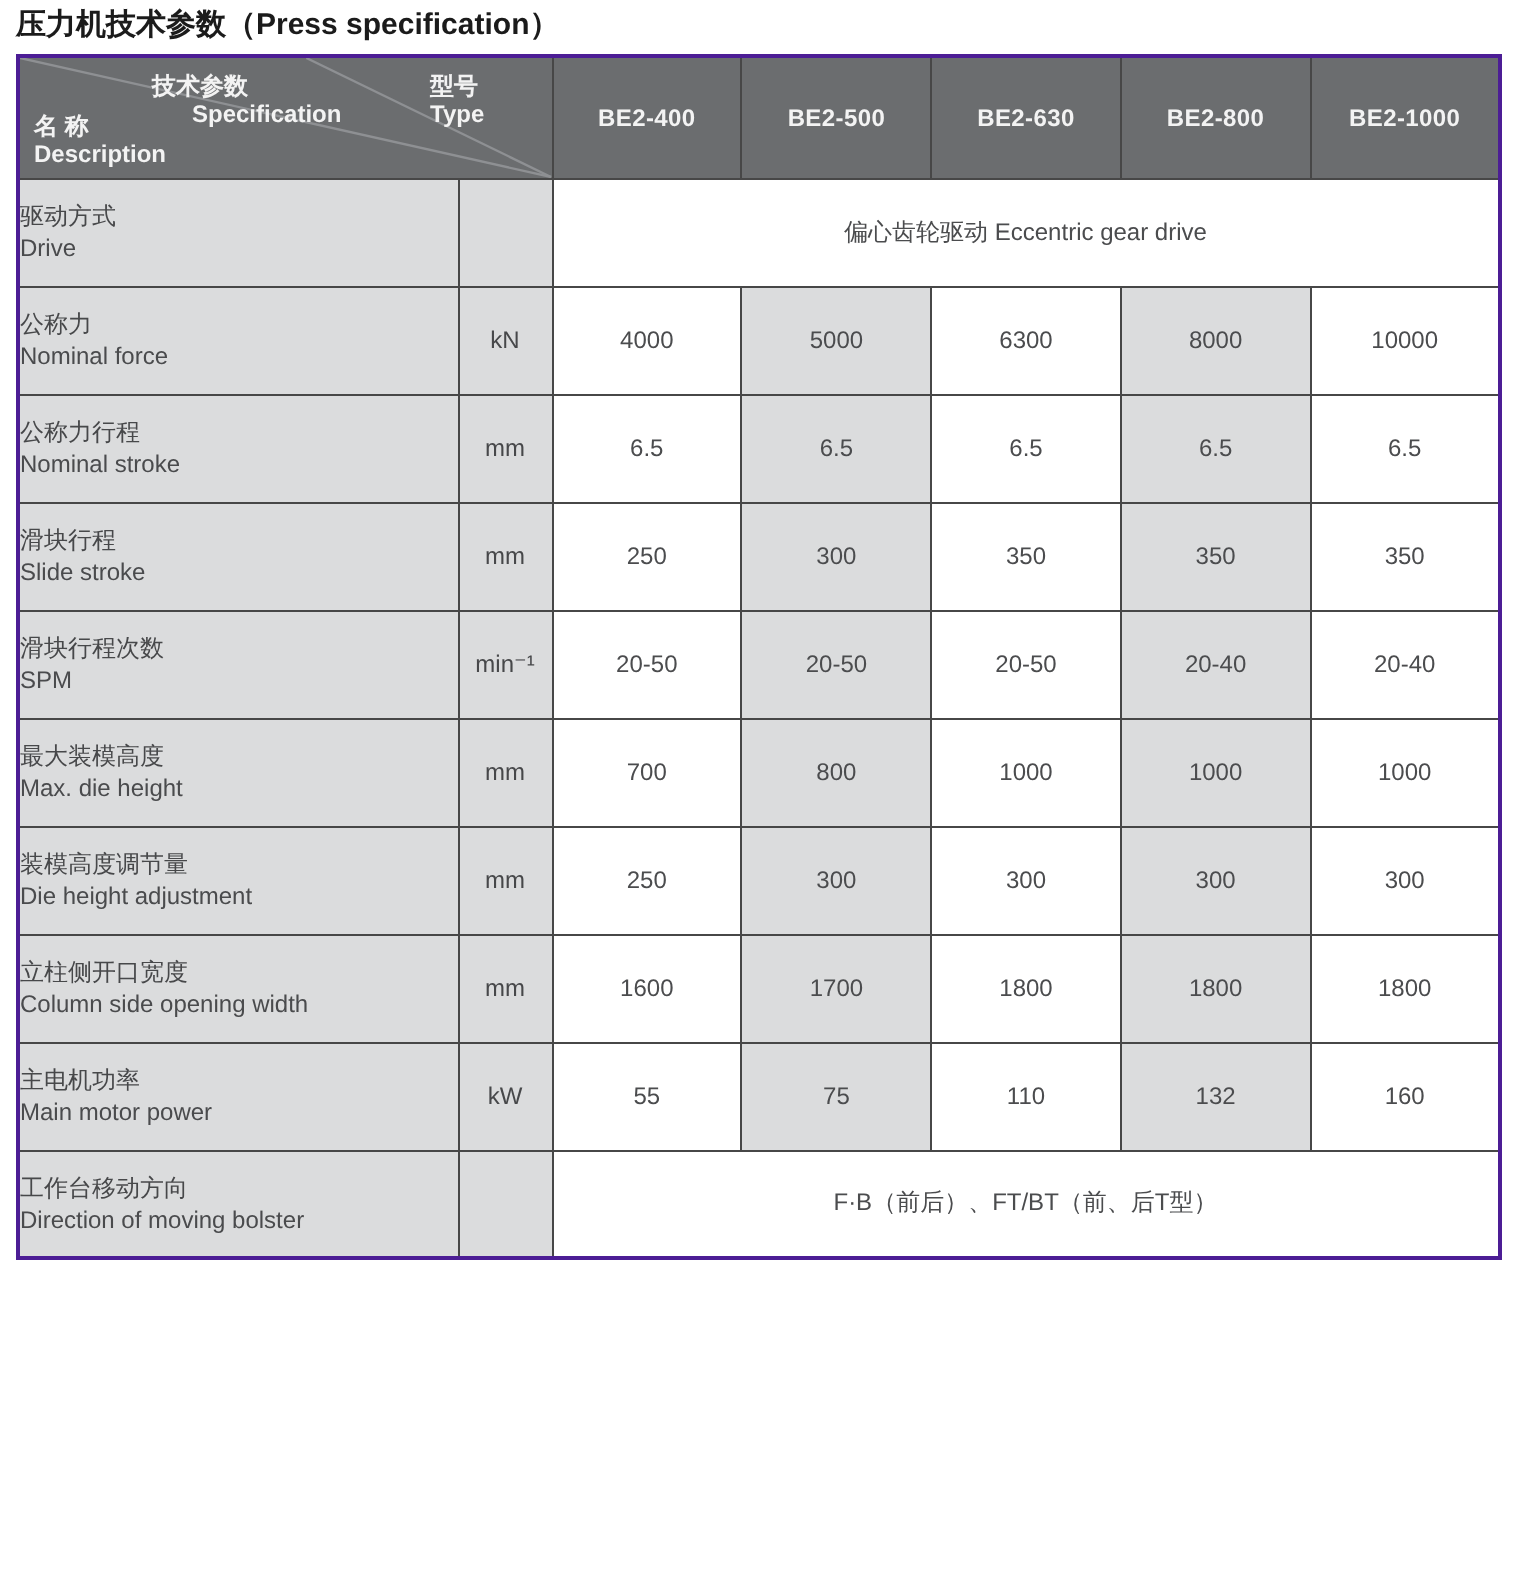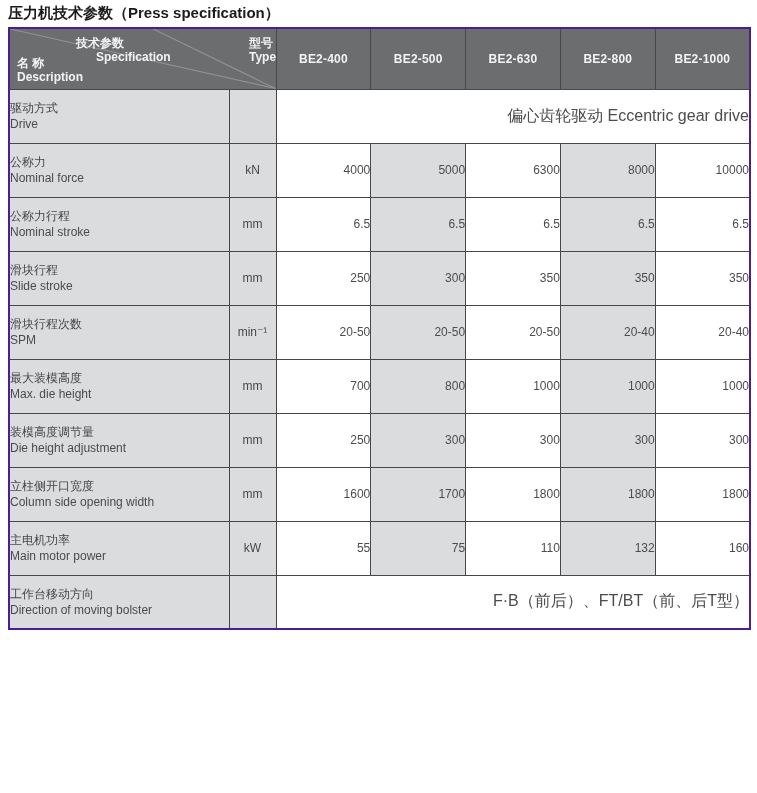--- a/index.html
+++ b/index.html
@@ -9,30 +9,30 @@
   table.spec{border-collapse:collapse;table-layout:fixed;width:741px;border:2px solid #4c1d95;}
   table.spec th,table.spec td{border:1px solid #474747;padding:0;overflow:hidden;}
   
   thead tr{height:61px;}
   th.corner{background:#6b6d6f;position:relative;color:#f3f3f3;font-weight:bold;font-size:12px;}
   th.model{background:#6b6d6f;color:#f3f3f3;font-weight:bold;font-size:12px;text-align:center;letter-spacing:.2px;}
   .corner svg{position:absolute;left:0;top:0;width:100%;height:100%;display:block;}
   .corner .blk{position:absolute;line-height:14px;text-align:left;white-space:nowrap;}
   .spec-lbl{top:7px;left:66px;}
   .spec-lbl .ind{margin-left:20px;text-align:center;}
-  .type-lbl{top:7px;left:205px;margin-left:34px;}
+  .type-lbl{top:7px;left:205px;}
   .desc-lbl{bottom:5px;left:7px;}
   
   tbody tr{height:54px;}
   td.label{background:#dbdcdd;text-align:left;padding:0 4px 0 6px;color:#47484a;font-size:12px;line-height:16px;vertical-align:middle;}
   td.label .en{color:#4a4b4d;}
   td.unit{background:#dbdcdd;text-align:center;color:#47484a;font-size:12px;vertical-align:middle;}
-  td.val{background:#ffffff;text-align:right;color:#4b4c4e;font-size:12px;vertical-align:middle;}
+  td.val{background:#ffffff;text-align:center;color:#4b4c4e;font-size:12px;vertical-align:middle;}
   td.val.shade{background:#dbdcdd;}
-  td.merged{background:#ffffff;text-align:right;color:#4b4c4e;font-size:16px;vertical-align:middle;}
+  td.merged{background:#ffffff;text-align:center;color:#4b4c4e;font-size:12px;vertical-align:middle;}
 </style>
 </head>
 <body>
 
 <div class="page">
   <h1 class="title">压力机技术参数（Press specification）</h1>
 
   <table class="spec">
     <colgroup>
       <col style="width:220px">

